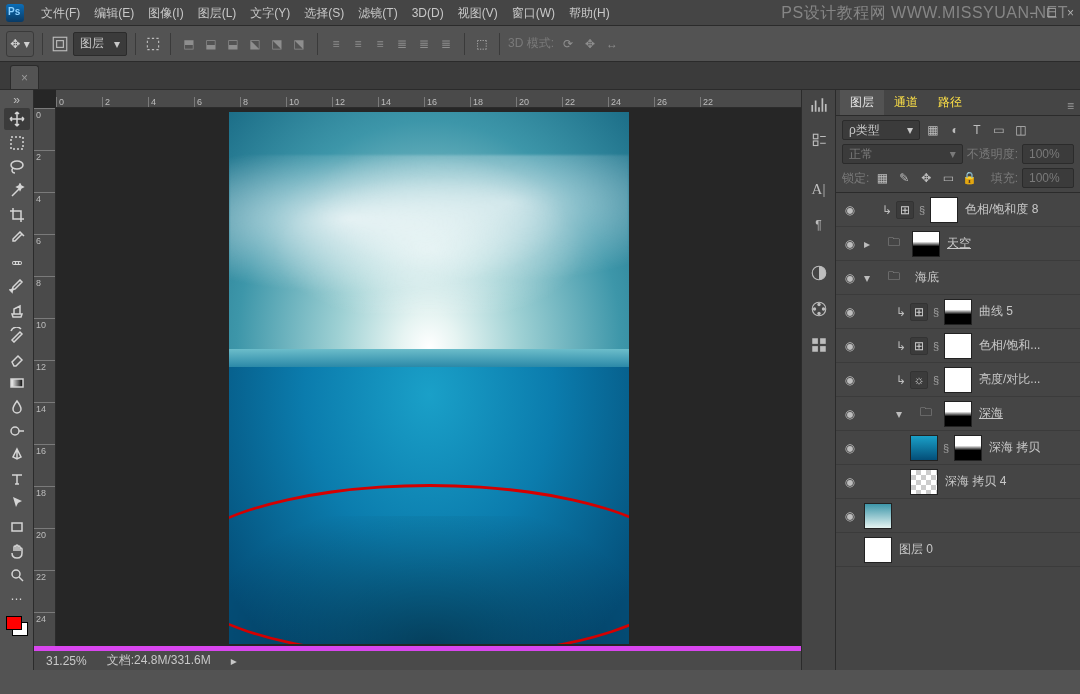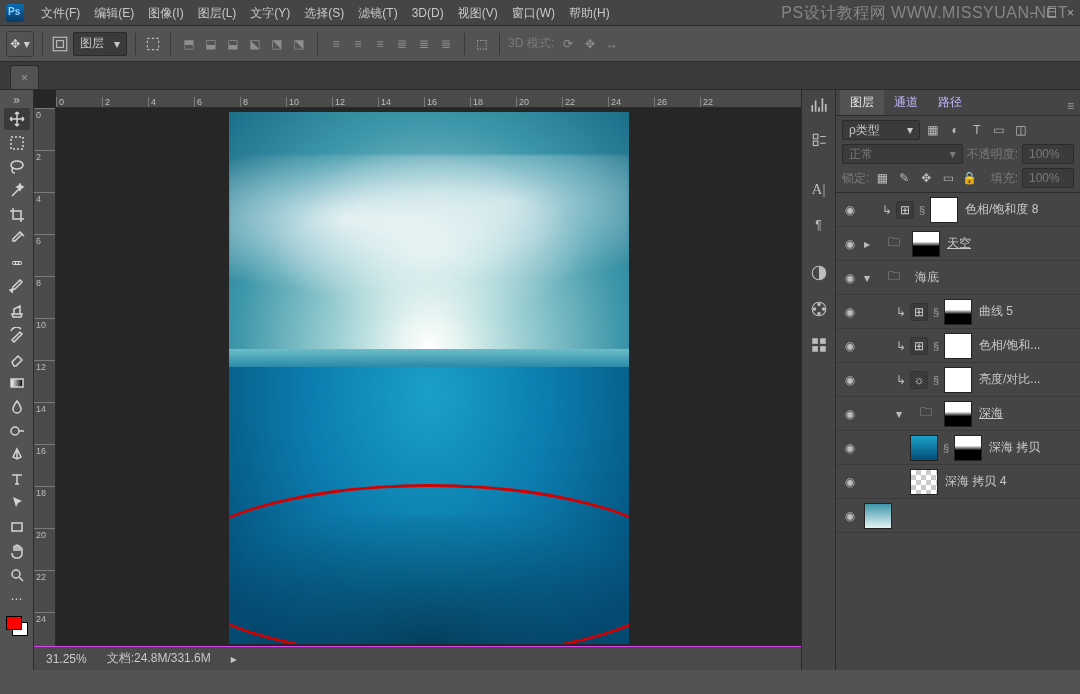--- a/index.html
+++ b/index.html
@@ -39,28 +39,28 @@
   .ruler-v{position:absolute;left:0;top:18px;bottom:24px;width:22px;background:#4a4a4a;border-right:1px solid #2b2b2b;color:#bdbdbd;font-size:9px;display:flex;flex-direction:column}
   .ruler-v span{flex:0 0 42px;border-top:1px solid #7a7a7a;padding-top:1px;padding-left:2px}
   .stage{position:absolute;left:22px;right:0;top:18px;bottom:24px;overflow:hidden;display:flex;align-items:flex-start;justify-content:center}
   .artboard{width:400px;height:532px;margin-top:4px;position:relative;overflow:hidden}
   .sky{position:absolute;left:0;right:0;top:0;height:46%;background:radial-gradient(ellipse at 50% 96%, #ffffff 0%, #e6f4f2 10%, #9fd1d4 32%, #3d96a9 68%, #1c6e88 100%)}
   .clouds1{position:absolute;left:0;right:0;top:8%;height:30%;background:radial-gradient(ellipse at 30% 40%, rgba(255,255,255,.75) 0%, rgba(255,255,255,0) 55%),radial-gradient(ellipse at 70% 30%, rgba(255,255,255,.6) 0%, rgba(255,255,255,0) 50%),radial-gradient(ellipse at 50% 60%, rgba(255,255,255,.5) 0%, rgba(255,255,255,0) 55%);filter:blur(1px)}
   .horizon{position:absolute;left:0;right:0;top:44.5%;height:3.5%;background:linear-gradient(#6cbdca,#2b89a8)}
   .sea{position:absolute;left:0;right:0;top:48%;bottom:0;background:radial-gradient(ellipse at 50% 10%, #1aa0c8 0%, #0b7cad 44%, #044e78 90%)}
   .seashadow{position:absolute;left:0;right:0;bottom:0;height:24%;background:radial-gradient(ellipse at 50% 100%, rgba(0,0,0,.35) 0%, rgba(0,0,0,0) 80%)}
   .circle-annot{position:absolute;left:-58px;bottom:-14px;width:518px;height:174px;border:3px solid #d40000;border-radius:50%;pointer-events:none}
-  .statusbar{position:absolute;left:0;right:0;bottom:0;height:24px;background:#4a4a4a;border-top:1px solid #d946ef;display:flex;align-items:center;padding:0 12px;gap:20px}
+  .statusbar{position:absolute;left:0;right:0;bottom:0;height:24px;background:#4a4a4a;border-top:5px solid #d946ef;display:flex;align-items:center;padding:0 12px;gap:20px}
   
   .rightstrip{width:34px;background:#454545;border-left:1px solid #2b2b2b;display:flex;flex-direction:column;align-items:center;padding-top:4px;gap:14px;padding-bottom:10px}
   .rightstrip .ric{width:22px;height:22px;display:flex;align-items:center;justify-content:center;color:#bdbdbd}
   
   .panelstack{width:245px;background:#454545;border-left:1px solid #2b2b2b;display:flex;flex-direction:column}
   .paneltabs{height:26px;display:flex;align-items:flex-end;border-bottom:1px solid #2b2b2b;padding-left:4px;gap:0}
-  .ptab{padding:4px 10px;color:#c4b5fd}
+  .ptab{padding:4px 10px;color:#fde047}
   .ptab.active{background:#535353;color:#e6e6e6}
   .panel-controls{background:#454545;padding:4px 6px;display:flex;flex-direction:column;gap:4px;border-bottom:1px solid #2b2b2b}
   .row{display:flex;align-items:center;gap:4px}
   .dd{height:20px;background:#3b3b3b;border:1px solid #2b2b2b;padding:0 6px;display:flex;align-items:center;border-radius:2px}
   .ic{width:18px;height:18px;display:flex;align-items:center;justify-content:center;color:#bdbdbd}
   .layers{flex:1;overflow:auto;background:#454545}
   .layer{display:flex;align-items:center;height:34px;border-bottom:1px solid #3b3b3b;padding:0 4px;gap:4px}
   .vis{width:20px;text-align:center;color:#bdbdbd}
   .indent1{width:14px}
   .indent2{width:28px}
@@ -479,16 +479,21 @@
         <div class="layer">
           <div class="vis">◉</div>
           <div class="indent3"></div>
           <div class="thumb checker"></div>
           <div class="lname">深海 拷贝 4</div>
         </div>
         <div class="layer">
           <div class="vis">◉</div>
           <div class="thumb sky-th"></div>
         </div>
+        <div class="layer">
+          <div class="vis"></div>
+          <div class="thumb " style="background: rgb(255, 255, 255);"></div>
+          <div class="lname">图层 0</div>
+        </div>
       </div>
   </div>
 
 </div>
 
 </body></html>

